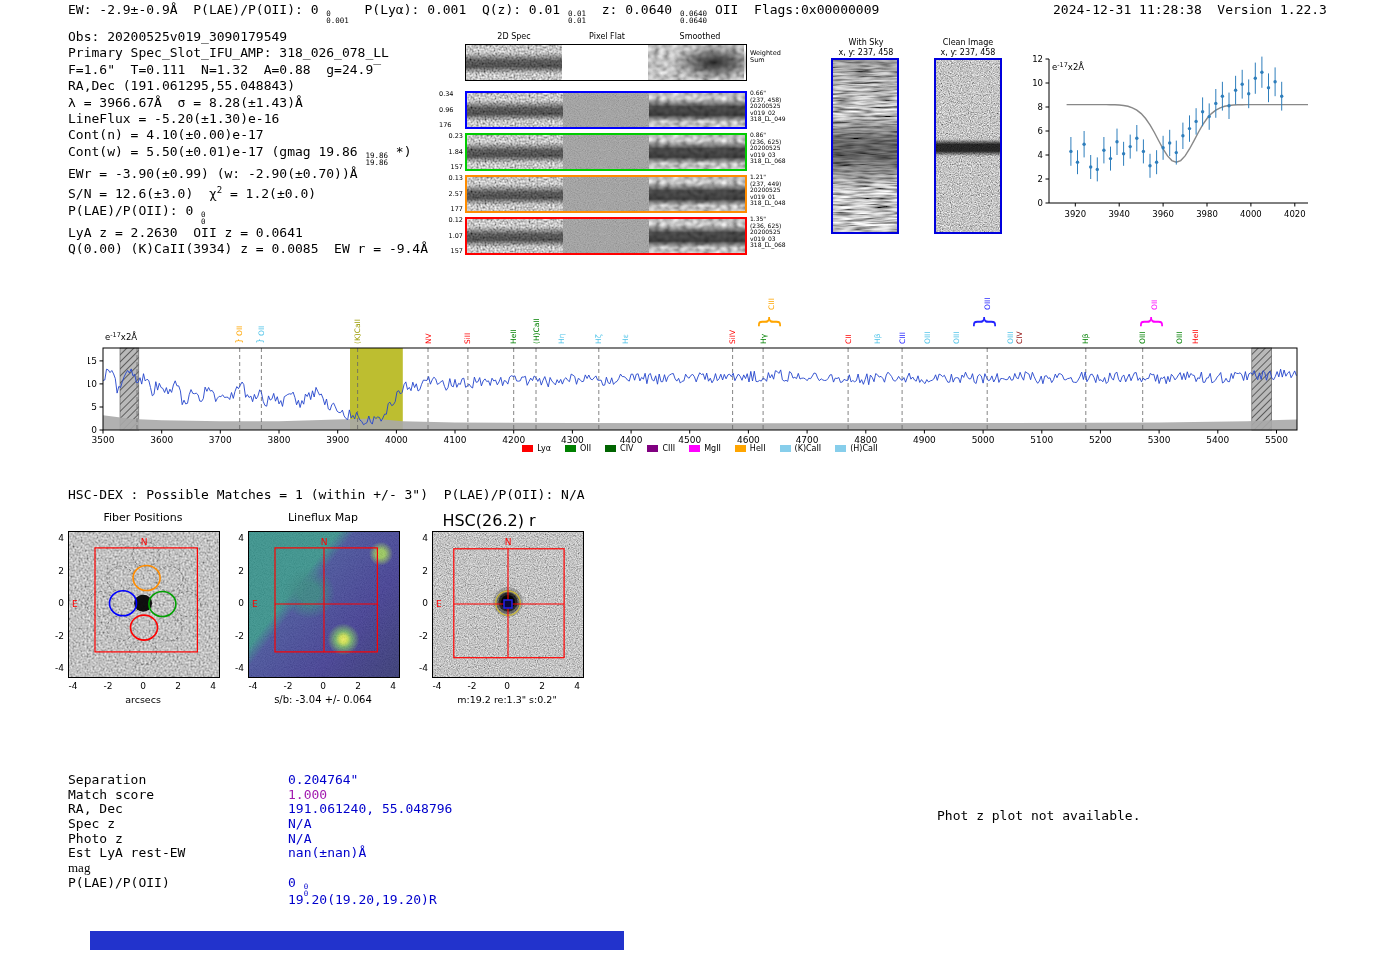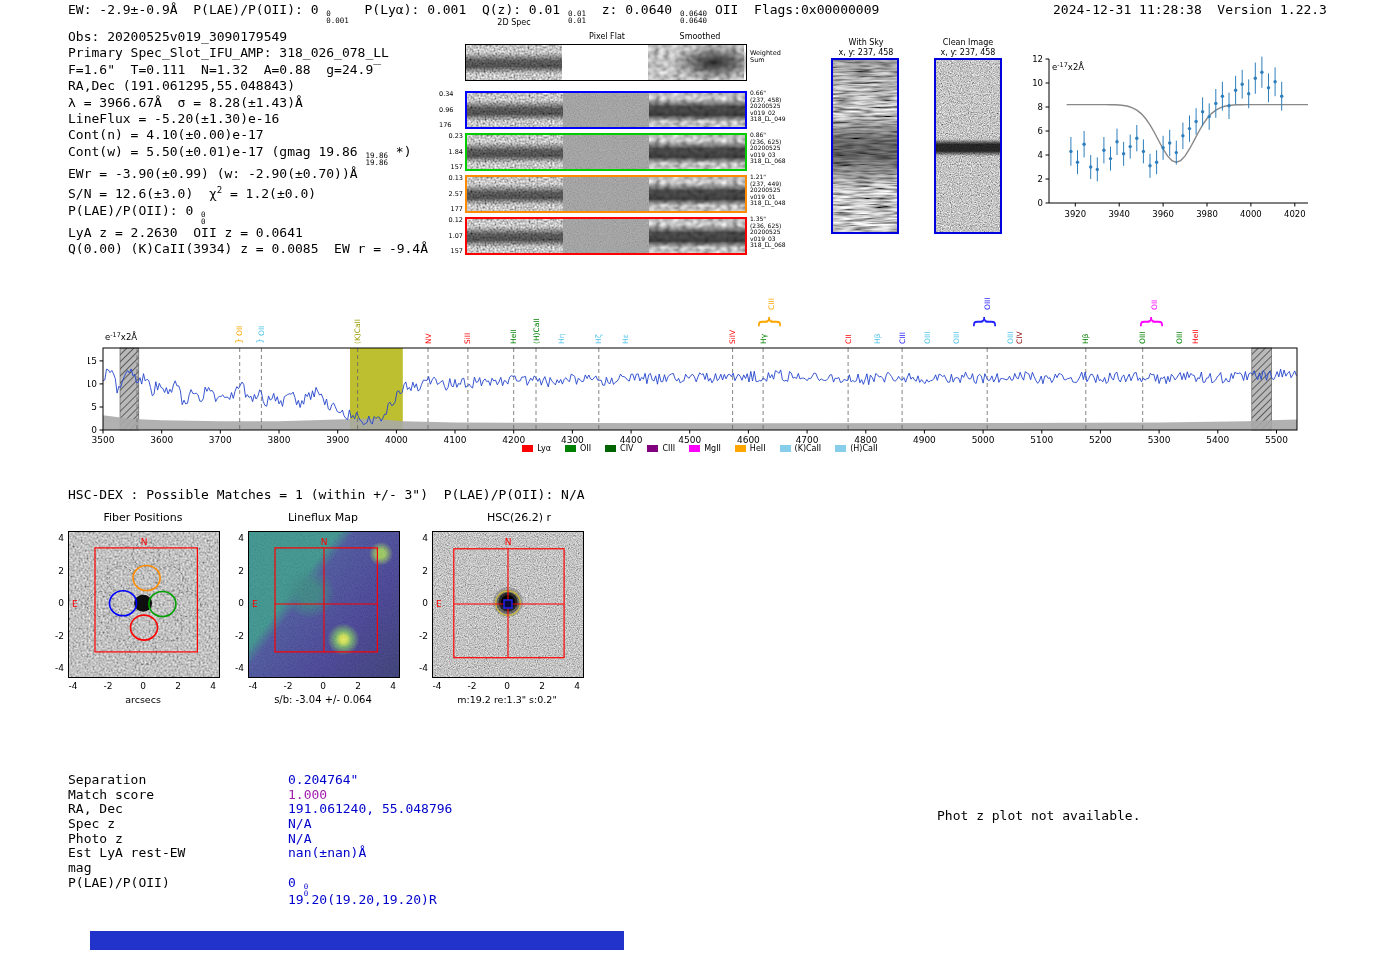--- a/index.html
+++ b/index.html
@@ -83,21 +83,21 @@
       <div class="mono13"><span>LineFlux = -5.20(±1.30)e-16</span></div>
       <div class="mono13"><span>Cont(n) = 4.10(±0.00)e-17</span></div>
       <div class="mono13"><span>Cont(w) = 5.50(±0.01)e-17 (gmag 19.86 </span><span class="stk"><span>19.86</span><span>19.86</span></span><span> *)</span></div>
       <div class="mono13"><span>EWr = -3.90(±0.99) (w: -2.90(±0.70))Å</span></div>
       <div class="mono13"><span>S/N = 12.6(±3.0)  χ</span><sup>2</sup><span> = 1.2(±0.0)</span></div>
       <div class="mono13"><span>P(LAE)/P(OII): 0 </span><span class="stk"><span>0</span><span>0</span></span></div>
       <div class="mono13"><span>LyA z = 2.2630  OII z = 0.0641</span></div>
       <div class="mono13"><span>Q(0.00) (K)CaII(3934) z = 0.0085  EW r = -9.4Å</span></div>
     </div>
 
-  <div class="abs t8 ctr ds" style="left:465px;top:18px;width:98px">2D Spec</div>
+  <div class="abs t8 ctr ds" style="left:465px;top:32px;width:98px">2D Spec</div>
   <div class="abs t8 ctr ds" style="left:563px;top:32px;width:88px">Pixel Flat</div>
   <div class="abs t8 ctr ds" style="left:653px;top:32px;width:94px">Smoothed</div>
   <div class="abs t65 ds" style="left:750px;top:50px">
     <div>Weighted</div>
     <div>Sum</div>
   </div>
   <div id="spec2d-rows">
       <div style="position: absolute; left: 465px; top: 44px; width: 282px; height: 37px; border: 1.5px solid rgb(0, 0, 0); box-sizing: border-box; display: flex; overflow: hidden; background: rgb(255, 255, 255);">
         <div class="cell" style="width: 96px;">
           <svg width="96" height="37" style="position: absolute; left: 0px; top: 0px;">
@@ -557,21 +557,21 @@
       <div class="abs ticklabel" style="left: 224px; top: 630.5px; width: 20px; text-align: right;">-2</div>
       <div class="abs ticklabel" style="left: 224px; top: 598px; width: 20px; text-align: right;">0</div>
       <div class="abs ticklabel" style="left: 224px; top: 565.5px; width: 20px; text-align: right;">2</div>
       <div class="abs ticklabel" style="left: 224px; top: 533px; width: 20px; text-align: right;">4</div>
       <div class="abs ticklabel" style="left: 243px; top: 681px; width: 20px; text-align: center;">-4</div>
       <div class="abs ticklabel" style="left: 278px; top: 681px; width: 20px; text-align: center;">-2</div>
       <div class="abs ticklabel" style="left: 313px; top: 681px; width: 20px; text-align: center;">0</div>
       <div class="abs ticklabel" style="left: 348px; top: 681px; width: 20px; text-align: center;">2</div>
       <div class="abs ticklabel" style="left: 383px; top: 681px; width: 20px; text-align: center;">4</div>
       <div class="abs ds" style="left: 238px; top: 694px; width: 170px; text-align: center; font-size: 10px;">s/b: -3.04 +/- 0.064</div>
-      <div class="abs ds ctr" style="left: 444px; top: 511px; width: 150px; font-size: 11px;">HSC(26.2) r</div>
+      <div class="abs ds ctr" style="left: 414px; top: 511px; width: 150px; font-size: 16px;">HSC(26.2) r</div>
       <div class="abs" style="left: 432px; top: 531px; width: 150px; height: 145px; border: 1px solid rgb(0, 0, 0); overflow: hidden; background: rgb(194, 194, 194);">
         <svg width="150" height="145" style="position: absolute; left: 0px; top: 0px; opacity: 0.8;">
           <rect x="0" y="0" width="150" height="145" fill="#9a9a9a" filter="url(#nzF)"></rect>
         </svg>
         <svg width="150" height="145" style="position: absolute; left: 0px; top: 0px;">
           <circle cx="75" cy="70" r="15" fill="rgba(0,0,0,0.18)"></circle>
           <circle cx="75" cy="70" r="12" fill="rgba(0,0,0,0.35)"></circle>
           <circle cx="75" cy="70" r="9.5" fill="rgba(0,0,0,0.6)"></circle>
           <circle cx="75" cy="70" r="7" fill="rgba(0,0,0,0.85)"></circle>
           <circle cx="75" cy="70" r="4.5" fill="#000"></circle>
@@ -603,21 +603,21 @@
       <div class="abs mono13" style="left: 68px; top: 786.65px;">Match score</div>
       <div class="abs mono13" style="left: 288px; top: 786.65px; color: #a21caf;"><span>1.000</span></div>
       <div class="abs mono13" style="left: 68px; top: 801.3px;">RA, Dec</div>
       <div class="abs mono13" style="left: 288px; top: 801.3px; color: rgb(0, 0, 204);"><span>191.061240, 55.048796</span></div>
       <div class="abs mono13" style="left: 68px; top: 815.95px;">Spec z</div>
       <div class="abs mono13" style="left: 288px; top: 815.95px; color: rgb(0, 0, 204);"><span>N/A</span></div>
       <div class="abs mono13" style="left: 68px; top: 830.6px;">Photo z</div>
       <div class="abs mono13" style="left: 288px; top: 830.6px; color: rgb(0, 0, 204);"><span>N/A</span></div>
       <div class="abs mono13" style="left: 68px; top: 845.25px;">Est LyA rest-EW</div>
       <div class="abs mono13" style="left: 288px; top: 845.25px; color: rgb(0, 0, 204);"><span>nan(±nan)Å</span></div>
-      <div class="abs mono13" style="left: 68px; top: 859.9px;">mag</div>
+      <div class="abs mono13" style="left: 68px; top: 859.9px; font-family: Liberation Serif, serif;">mag</div>
       <div class="abs mono13" style="left: 288px; top: 859.9px; color: rgb(0, 0, 204); margin-top: 32px;"><span>19.20(19.20,19.20)R</span></div>
       <div class="abs mono13" style="left: 68px; top: 874.55px;">P(LAE)/P(OII)</div>
       <div class="abs mono13" style="left: 288px; top: 874.55px; color: rgb(0, 0, 204);"><span>0 </span><span class="stk"><span>0</span><span>0</span></span></div>
     </div>
   <div class="abs mono13" style="left:937px;top:808px">Phot z plot not available.</div>
 
   <div class="abs" id="bluebar" style="left: 90px; top: 931px; width: 534px; height: 19px; background: rgb(34, 51, 204);"></div>
 </div>
 
 </body></html>

